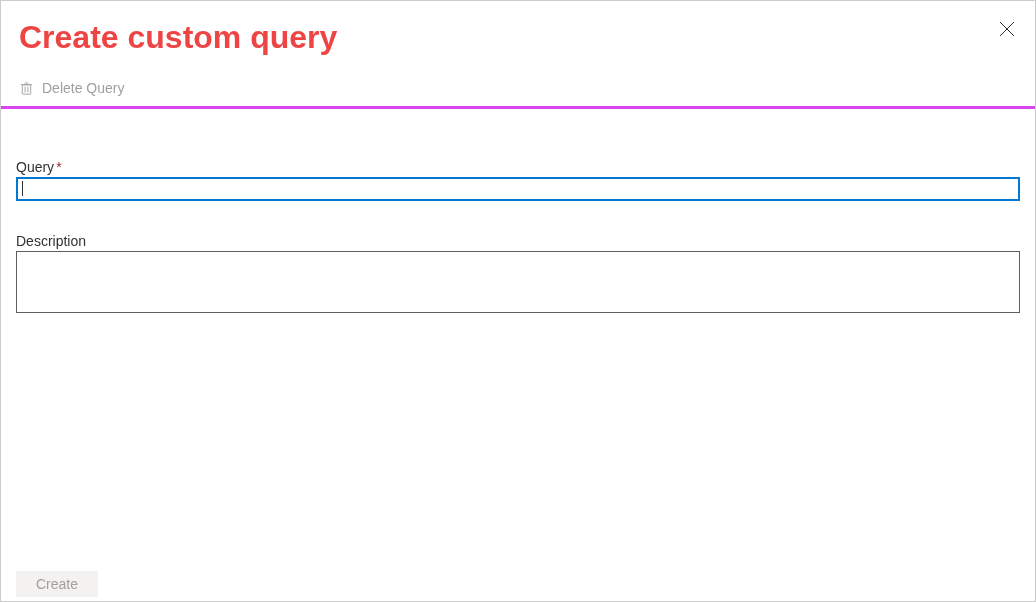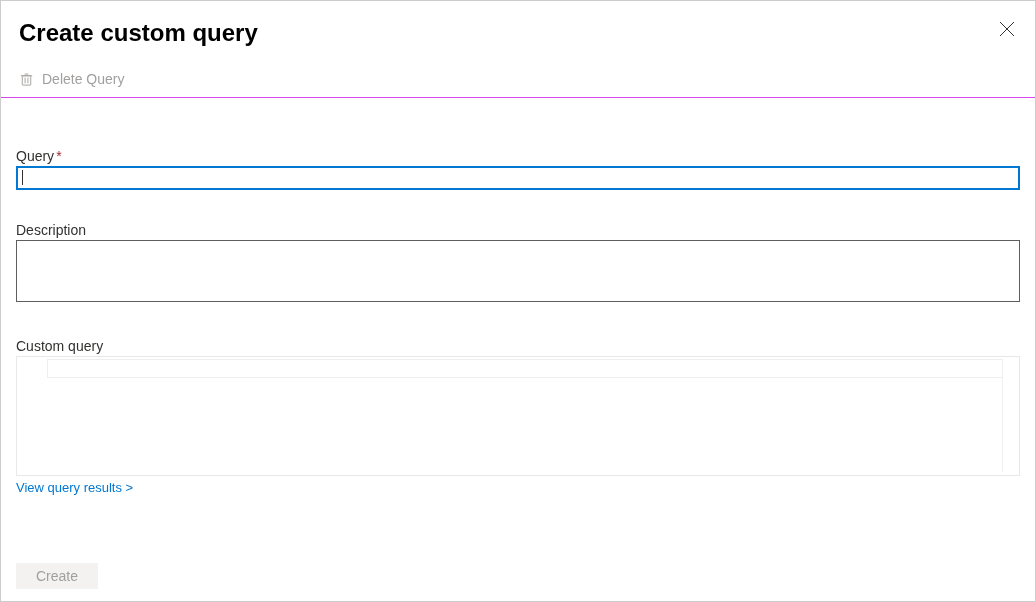--- a/index.html
+++ b/index.html
@@ -12,35 +12,35 @@
       position: relative;
       color: #323130;
     }
     .header {
       display: flex;
       justify-content: space-between;
       align-items: flex-start;
       padding: 18px 18px 2px 18px;
     }
     .title {
-      font-size: 24px;
+      font-size: 32px;
       font-weight: 600;
-      color: #000000;
+      color: #ef4444;
     }
     .close-btn {
       cursor: pointer;
       padding: 2px;
       display: flex;
       align-items: center;
       justify-content: center;
     }
     .close-btn svg { width: 16px; height: 16px; }
     .toolbar {
       padding: 22px 18px 10px 18px;
-      border-bottom: 1px solid #d946ef;
+      border-bottom: 3px solid #d946ef;
       display: flex;
       align-items: center;
       gap: 8px;
     }
     .delete-btn {
       display: flex;
       align-items: center;
       gap: 8px;
       color: #a19f9d;
       font-size: 14px;
@@ -123,21 +123,21 @@
     .link {
       color: #0078d4;
       font-size: 13px;
       text-decoration: none;
       display: inline-block;
       margin-top: 4px;
       cursor: pointer;
     }
     .footer {
       position: absolute;
-      bottom: 12px;
+      bottom: 4px;
       left: 0;
       right: 0;
       padding: 10px 15px 0 15px;
     }
     .create-btn {
       background: #f3f2f1;
       color: #a19f9d;
       border: none;
       font-family: inherit;
       font-size: 14px;
@@ -182,26 +182,18 @@
       <input class="text-input" type="text" value="" style="">
       <div class="caret"></div>
     </div>
   </div>
 
   <div class="field">
     <label class="field-label">Description</label>
     <textarea class="textarea-desc" style=""></textarea>
   </div>
 
-  <div class="field">
-    <label class="field-label">Custom query</label>
-    <div class="custom-query-box">
-      <div class="cq-inner-top"></div>
-      <div class="cq-inner-side"></div>
-    </div>
-    <a class="link">View query results &gt;</a>
-  </div>
 
 </div>
 
 <div class="footer">
   <button class="create-btn" disabled="">Create</button>
 </div>
 
 </body></html>

